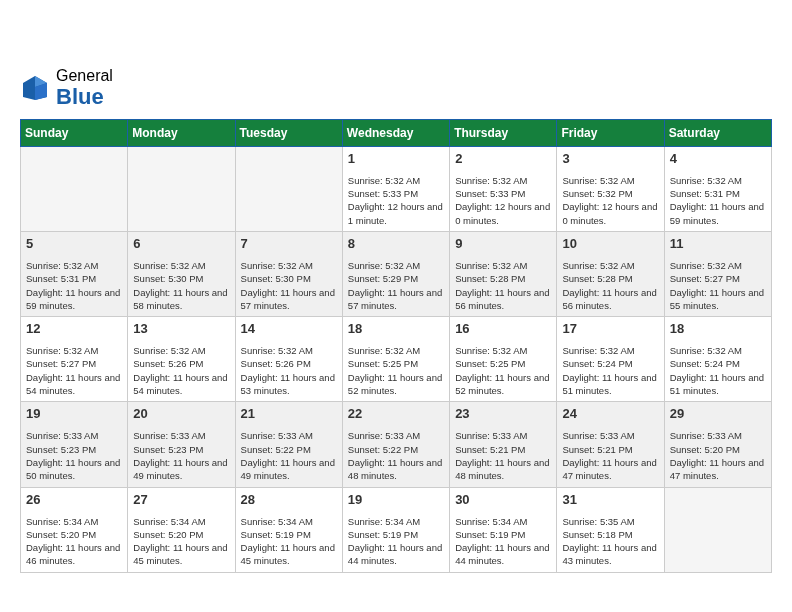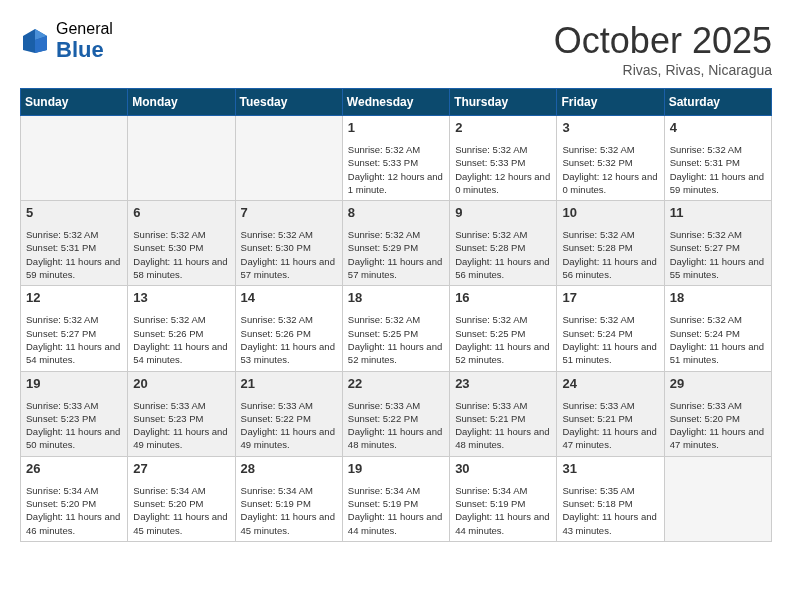--- a/index.html
+++ b/index.html
@@ -8,20 +8,21 @@
       background: #fff;
       width: 792px;
       min-height: 612px;
       padding: 20px;
     }
     .header {
       display: flex;
       justify-content: space-between;
       align-items: flex-start;
       margin-bottom: 10px;
+      margin-top: 47px;
     }
     .logo {
       display: flex;
       align-items: center;
       gap: 6px;
     }
     .logo-text {
       display: flex;
       flex-direction: column;
       line-height: 1.1;
@@ -46,21 +47,21 @@
     .subtitle {
       font-size: 14px;
       color: #555;
     }
     .calendar {
       width: 100%;
       border-collapse: collapse;
       border: 1px solid #ccc;
     }
     .calendar th {
-      background: #0c4a6e;
+      background: #15803d;
       color: #fff;
       font-size: 12px;
       font-weight: bold;
       padding: 6px 4px;
       text-align: left;
       border: 1px solid #1a5fa8;
     }
     .calendar td {
       width: 107px;
       vertical-align: top;
@@ -99,24 +100,20 @@
     <svg class="logo-icon" viewBox="0 0 30 30">
       <polygon points="15,3 27,10 27,24 15,27 3,24 3,10" fill="#1a5fa8"></polygon>
       <polygon points="15,3 27,10 15,14" fill="#4a90d9"></polygon>
       <polygon points="15,14 27,10 27,24 15,27" fill="#2a70c8"></polygon>
     </svg>
     <div class="logo-text">
       <span>General</span>
       <span class="logo-blue">Blue</span>
     </div>
   </div>
-  <div class="title-block">
-    <div class="month-title">October 2025</div>
-    <div class="subtitle">Rivas, Rivas, Nicaragua</div>
-  </div>
 </div>
 
 <table class="calendar">
   <thead>
     <tr>
     <th>Sunday</th>
         <th>Monday</th>
         <th>Tuesday</th>
         <th>Wednesday</th>
         <th>Thursday</th>

